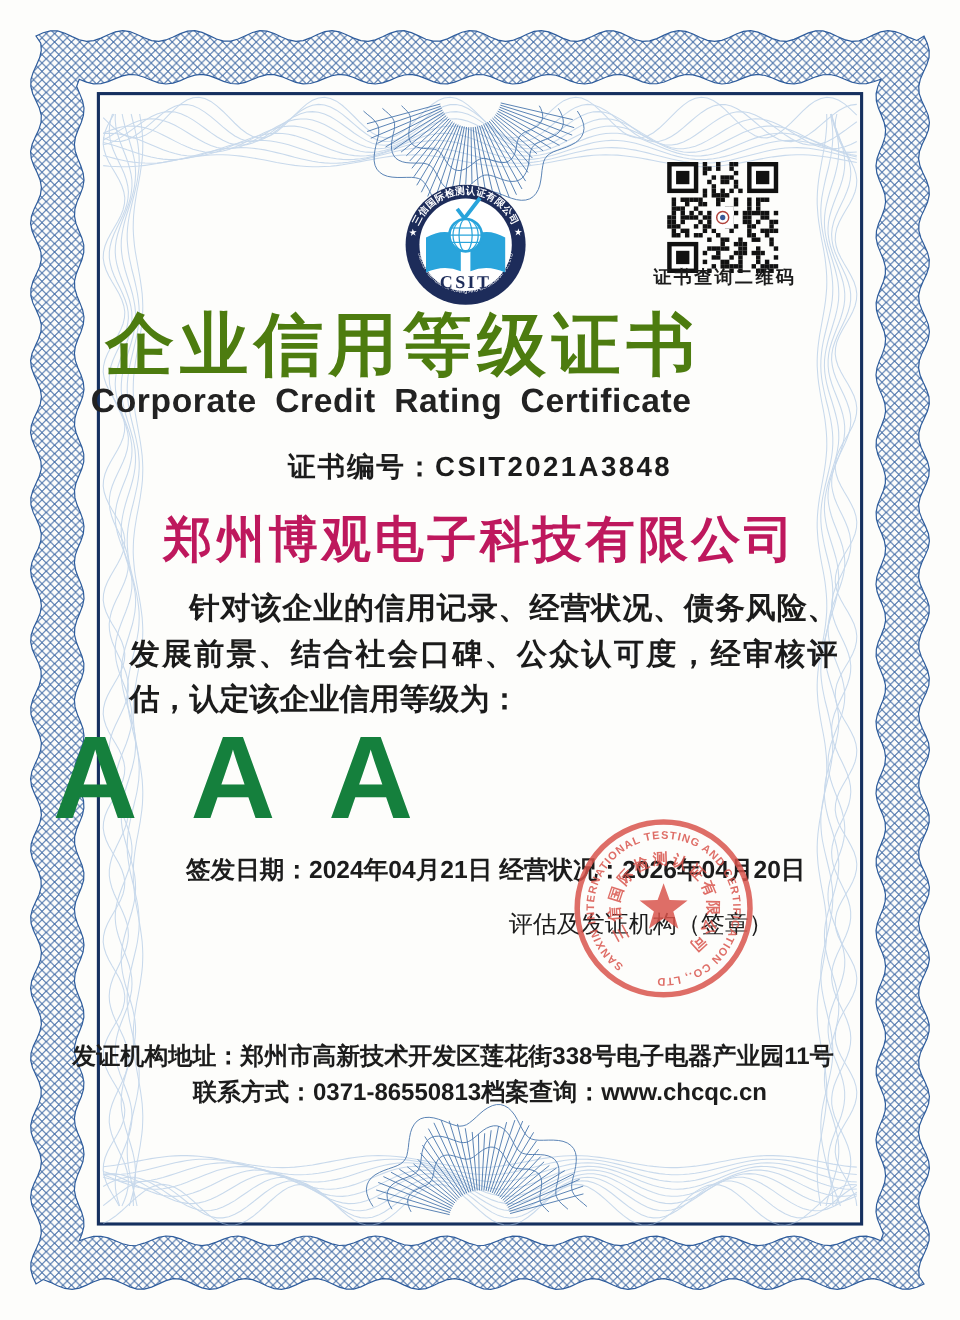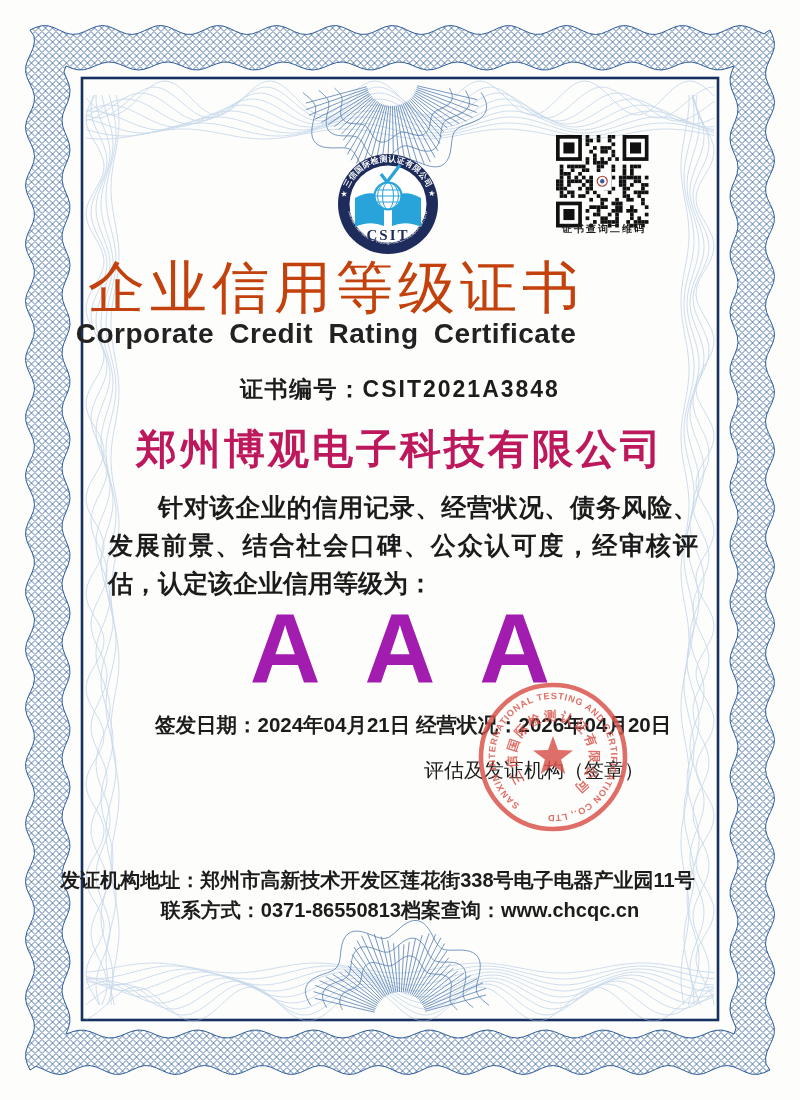--- a/index.html
+++ b/index.html
@@ -5,28 +5,28 @@
   html,body{margin:0;padding:0;background:#ffffff;}
   .page{
     position:relative;width:800px;height:1100px;overflow:hidden;
     background:#fdfdfb;
     font-family:"Liberation Sans","DejaVu Sans",sans-serif;
     color:#1c1c1c;
   }
   svg.deco{position:absolute;left:0;top:0;z-index:0;pointer-events:none;}
   svg.stamp-layer{position:absolute;left:0;top:0;z-index:6;pointer-events:none;}
   .abs{position:absolute;z-index:2;}
-  .qr-caption{left:524px;top:222px;width:160px;text-align:center;font-size:10px;font-weight:bold;letter-spacing:2px;}
-  .title-cn{left:0;top:250px;width:672px;text-align:center;font-size:57px;font-weight:400;letter-spacing:5px;color:#c2410c;}
+  .qr-caption{left:524px;top:222px;width:160px;text-align:center;font-size:15px;font-weight:bold;letter-spacing:2px;}
+  .title-cn{left:0;top:250px;width:672px;text-align:center;font-size:57px;font-weight:700;letter-spacing:5px;color:#4d7c0f;}
   .title-en{left:0;top:318px;width:652px;text-align:center;font-size:28px;font-weight:700;letter-spacing:0.5px;word-spacing:7px;color:#222;}
   .cert-no{left:0;top:374px;width:800px;text-align:center;font-size:23px;font-weight:bold;letter-spacing:1.5px;}
   .cert-no .num{font-family:"Liberation Sans","DejaVu Sans",sans-serif;letter-spacing:2px;}
   .company{left:0;top:422px;width:800px;text-align:center;font-size:41px;font-weight:800;letter-spacing:3px;color:#be185d;}
   .body-text{left:108px;top:488px;width:590px;font-size:25px;line-height:38px;font-weight:700;text-align:justify;text-indent:2em;color:#1b1b1b;}
-  .rating{left:0;top:592px;width:800px;text-align:center;font-size:98px;font-weight:800;letter-spacing:44px;padding-left:44px;box-sizing:border-box;color:#a21caf;}
+  .rating{left:0;top:592px;width:800px;text-align:left;font-size:98px;font-weight:800;letter-spacing:44px;padding-left:44px;box-sizing:border-box;color:#15803d;}
   .date-issue{left:155px;top:711px;font-size:20.5px;font-weight:bold;}
   .date-valid{left:416px;top:711px;font-size:20.5px;font-weight:bold;}
   .authority{left:424px;top:757px;font-size:20px;font-weight:normal;}
   .address{left:0;top:867px;width:755px;text-align:center;font-size:20px;font-weight:bold;}
   .contact-row{left:0;top:897px;width:800px;display:flex;justify-content:center;font-size:20px;font-weight:bold;}
 </style>
 </head>
 <body>
 
 <div class="page">

